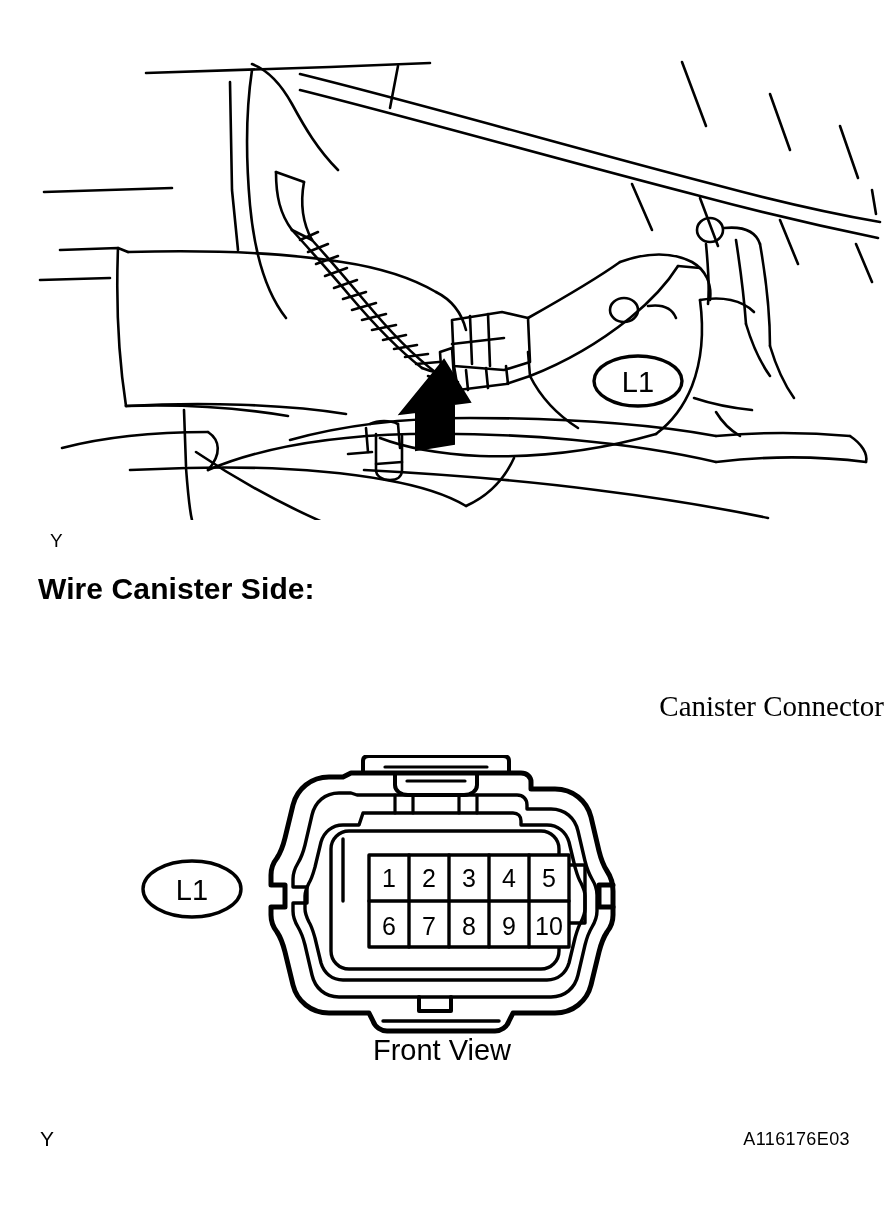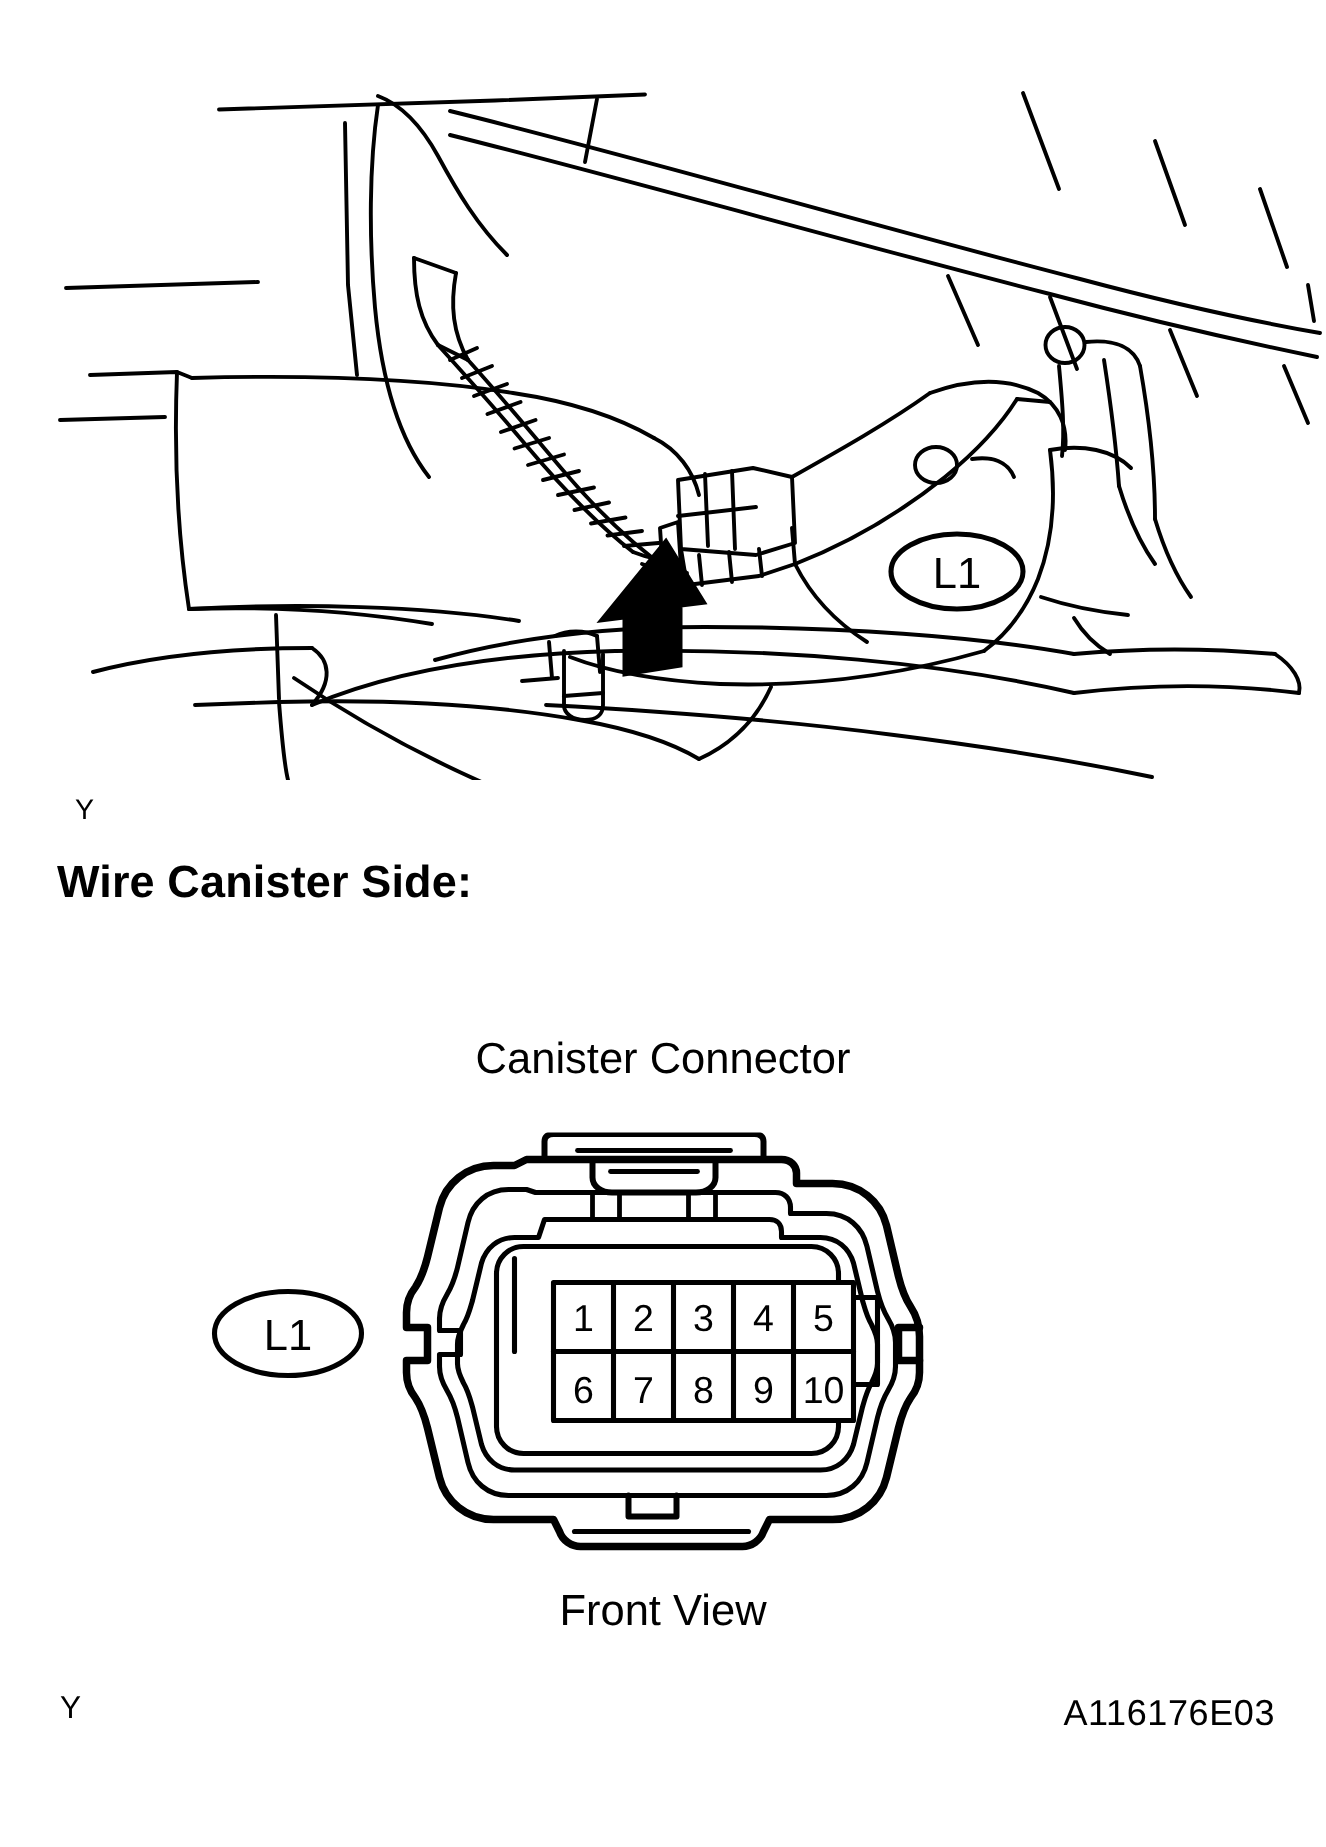--- a/index.html
+++ b/index.html
@@ -46,41 +46,41 @@
     font-weight: bold;
     letter-spacing: 0.1px;
     white-space: nowrap;
   }
 
   #connector-title {
     position: absolute;
     left: 0;
     top: 690px;
     width: 884px;
-    text-align: center;
+    text-align: right;
     font-size: 29px;
     white-space: nowrap;
+    font-family: Liberation Serif, serif;
   }
 
   #view-caption {
     position: absolute;
     left: 0;
     top: 1034px;
     width: 884px;
     text-align: center;
     font-size: 29px;
     white-space: nowrap;
-    margin-top: 24px;
   }
 
   #doc-code {
     position: absolute;
     right: 34px;
     top: 1129px;
-    font-size: 24px;
+    font-size: 18px;
     letter-spacing: 0.4px;
     white-space: nowrap;
   }
 
   
   #connector-diagram {
     position: absolute;
     left: 255px;
     top: 755px;
     width: 380px;

